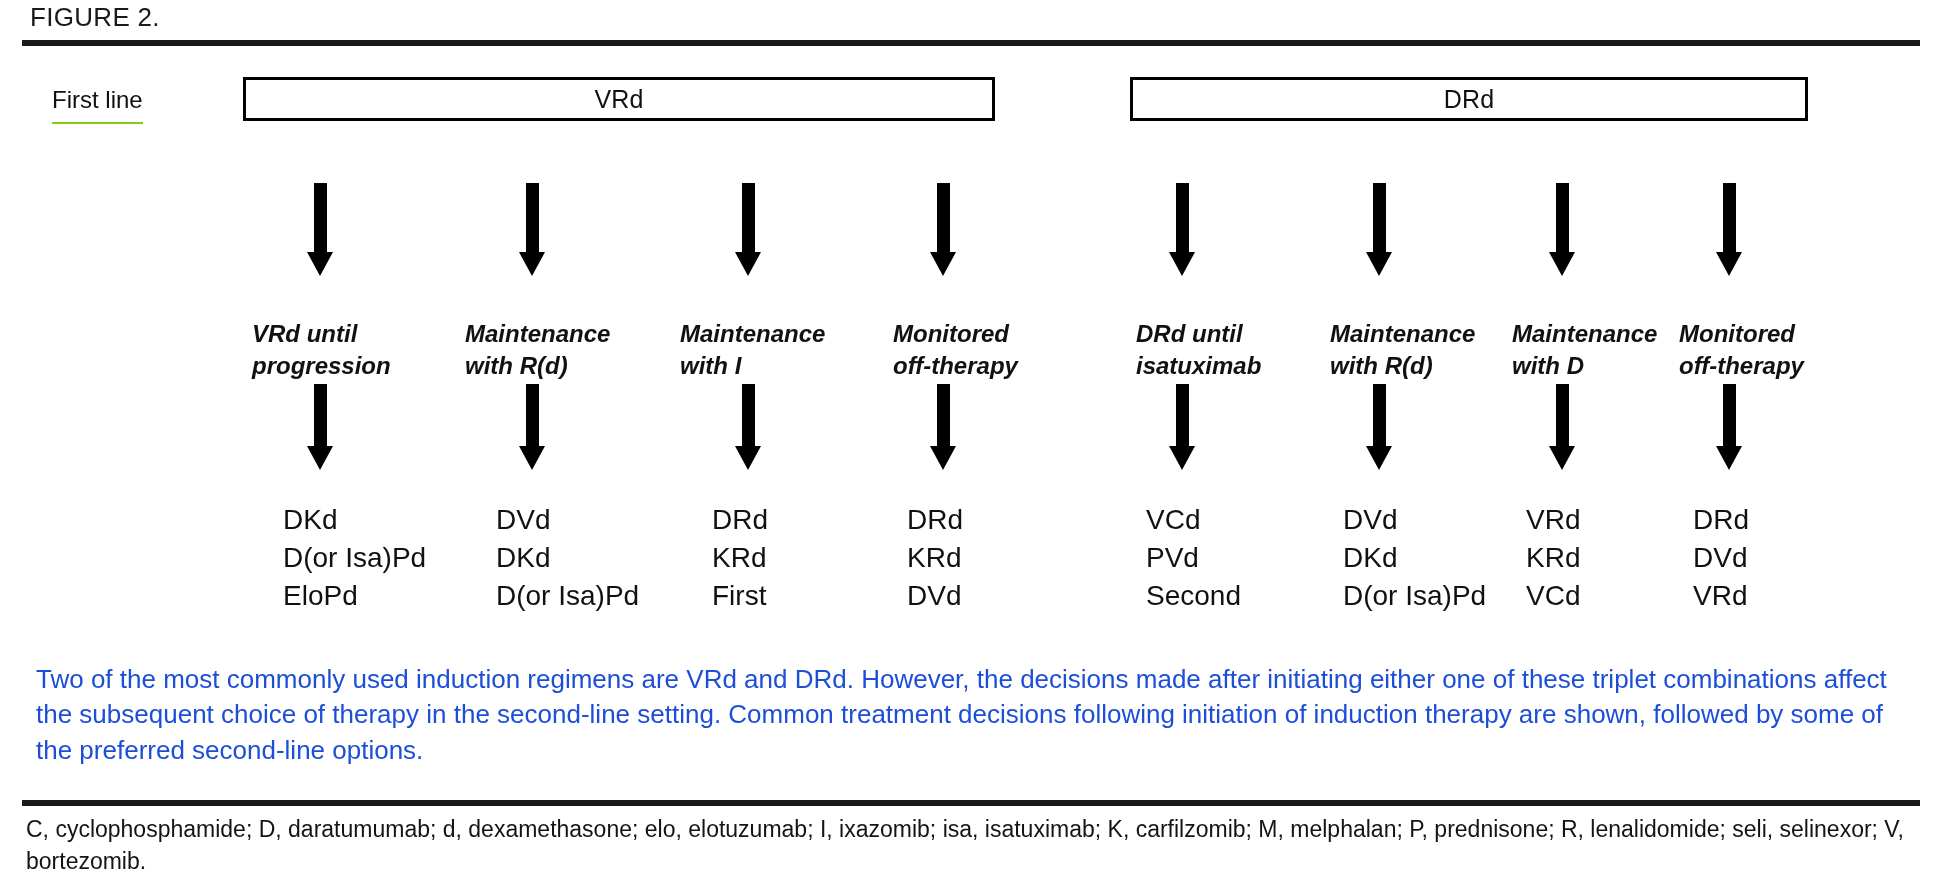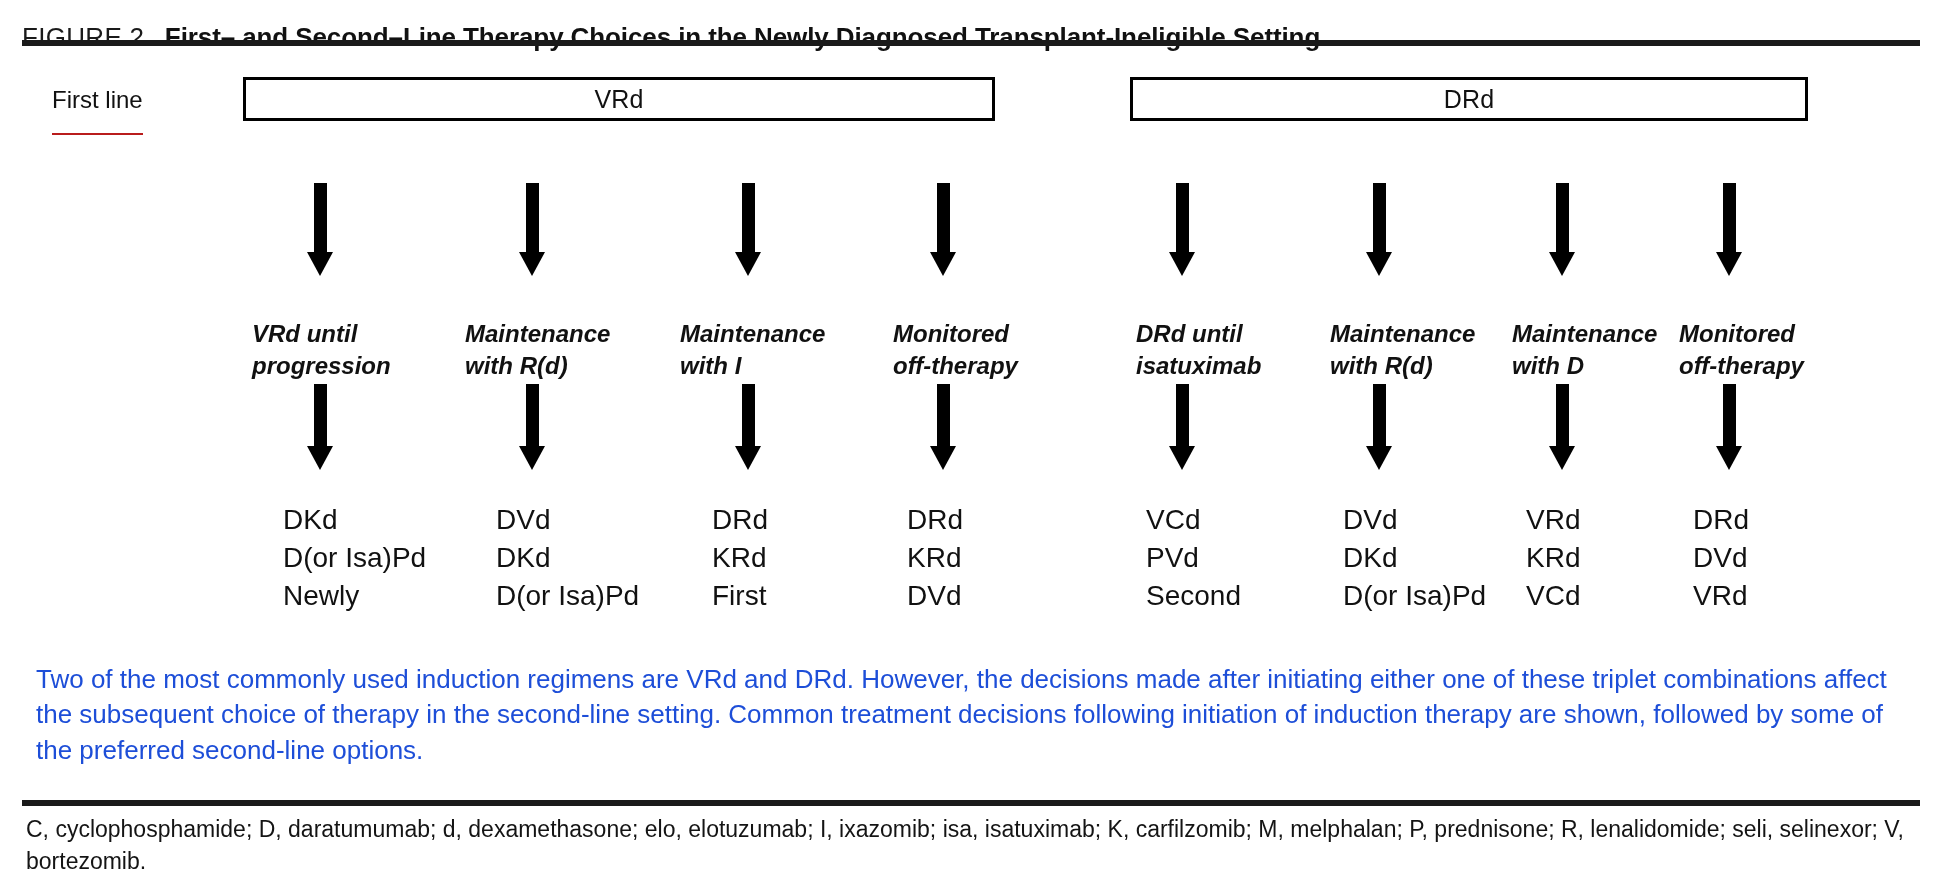--- a/index.html
+++ b/index.html
@@ -12,28 +12,27 @@
     height: 876px;
     font-family: "Liberation Sans", sans-serif;
     color: #000000;
     position: relative;
     overflow: hidden;
   }
 
   
   .title-row {
     position: absolute;
-    left: 22px;
+    left: 30px;
     top: 2px;
     width: 1900px;
     height: 34px;
     display: flex;
     align-items: baseline;
     white-space: nowrap;
-    margin-top: 20px;
   }
   .fig-label {
     font-family: "Liberation Sans", sans-serif;
     font-size: 26px;
     font-weight: 400;
     letter-spacing: 0.3px;
     color: #1a1a1a;
   }
   .fig-title {
     font-family: "Liberation Sans", sans-serif;
@@ -63,23 +62,23 @@
   }
 
   .row-label {
     position: absolute;
     font-size: 24px;
     font-weight: 400;
     color: #111;
     line-height: 1.33;
   }
   .row-label span {
-    border-bottom: 2px solid #b91c1c;
+    border-bottom: 2px solid #84cc16;
     display: inline-block;
-    padding-bottom: 17px;
+    padding-bottom: 6px;
   }
 
   .tx-box {
     position: absolute;
     border: 3px solid #000;
     background: #fff;
     box-sizing: border-box;
     display: flex;
     align-items: center;
     justify-content: center;
@@ -149,21 +148,20 @@
     line-height: 1.38;
     color: #141414;
     font-family: "Liberation Sans", sans-serif;
   }
 </style>
 </head>
 <body>
 
 <div class="title-row">
   <span class="fig-label">FIGURE 2.</span>
-  <span class="fig-title">First– and Second–Line Therapy Choices in the Newly Diagnosed Transplant-Ineligible Setting</span>
 </div>
 <div class="rule rule-top"></div>
 
 <div class="diagram">
 
   <div class="row-label" style="left:52px; top:38px;">
     <span>First line</span>
   </div>
 
   <div class="tx-box" style="left:243px; top:31px; width:752px; height:44px;">
@@ -252,21 +250,21 @@
       <div class="head" style="top:62px;"></div>
   </div>
   <div class="arrow" style="left:1716px; top:338px; height:86px;">
     <div class="shaft" style="height:62px;"></div>
       <div class="head" style="top:62px;"></div>
   </div>
 
   <div class="opt-list" style="left:283px; top:455px;">
     <div>DKd</div>
     <div>D(or Isa)Pd</div>
-    <div>Newly</div>
+    <div>EloPd</div>
   </div>
   <div class="opt-list" style="left:496px; top:455px;">
     <div>DVd</div>
     <div>DKd</div>
     <div>D(or Isa)Pd</div>
   </div>
   <div class="opt-list" style="left:712px; top:455px;">
     <div>DRd</div>
     <div>KRd</div>
     <div>First</div>

